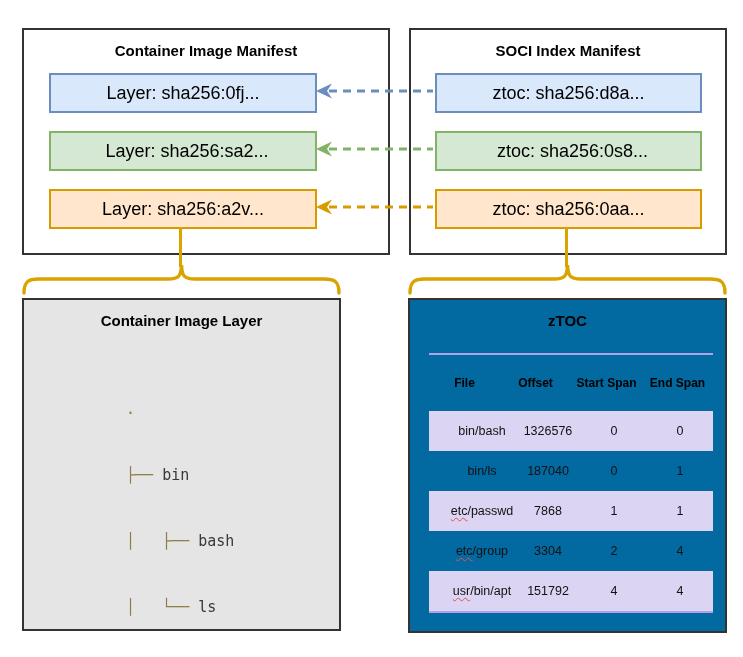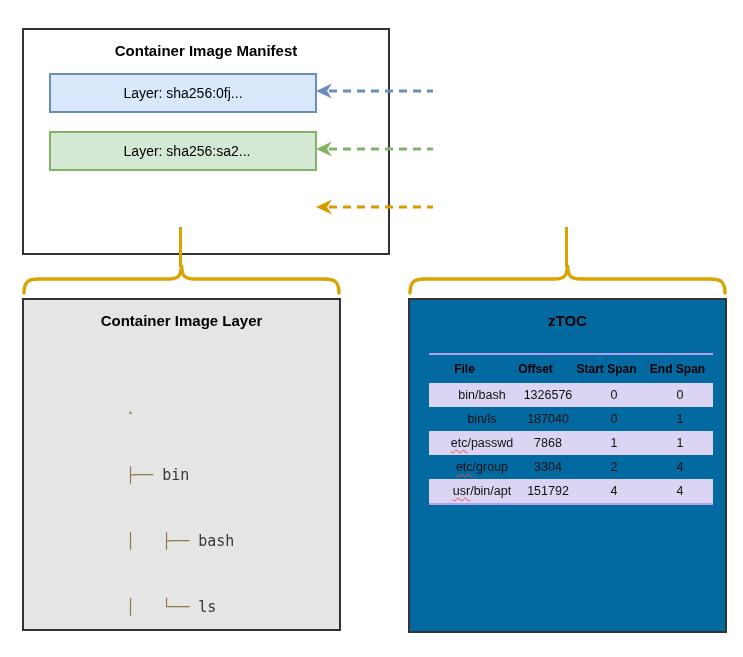--- a/index.html
+++ b/index.html
@@ -25,21 +25,21 @@
     position: absolute; left: 0; right: 0; top: 12px;
     text-align: center; font-weight: bold; font-size: 15px; color: #000000;
   }
 
   .chip {
     position: absolute;
     box-sizing: border-box;
     height: 40px;
     border: 2px solid;
     display: flex; align-items: center; justify-content: center;
-    font-size: 14px; color: #000000;
+    font-size: 18px; color: #000000;
   }
   #panel-cim  .chip { left: 25px; width: 268px; }
   #panel-soci .chip { left: 24px; width: 267px; }
   .chip.row0 { top: 43px; }
   .chip.row1 { top: 101px; padding-left: 8px; }
   .chip.row2 { top: 159px; }
   .chip.blue   { background: #dae8fc; border-color: #6c8ebf; }
   .chip.green  { background: #d5e8d4; border-color: #82b366; }
   .chip.orange { background: #ffe6cc; border-color: #d79b00; }
 
@@ -64,22 +64,22 @@
     white-space: pre;
   }
   .tree-line { height: 22px; }
   .tree-prefix { color: #8f7b46; }
   .tree-name { color: #3a3a3a; }
 
   
   .ztoc-table { position: absolute; left: 19px; top: 53px; width: 284px; }
   .t-line { height: 2px; background: #b2a1ea; }
   .t-row { display: flex; align-items: center; }
-  .t-head { height: 28px; }
-  .t-body { height: 24px; padding-left: 20px; }
+  .t-head { height: 56px; }
+  .t-body { height: 40px; padding-left: 20px; }
   .t-body.purple { background: #dbd4f2; }
   .t-cell {
     flex: 1 1 25%; text-align: center;
     font-size: 12.5px; color: #111111; font-weight: 500;
   }
   .t-head .t-cell { font-size: 12px; font-weight: bold; color: #000000; }
   .flag {
     text-decoration: underline wavy #e05252;
     text-decoration-thickness: 1px;
     text-underline-offset: 2px;
@@ -91,22 +91,37 @@
 <div class="canvas">
 
   <div class="panel" id="panel-cim">
     <div class="panel-title">Container Image Manifest</div>
     <div class="chip blue row0">
       <span>Layer: sha256:0fj...</span>
     </div>
     <div class="chip green row1">
       <span>Layer: sha256:sa2...</span>
     </div>
-  </div>
-
+    <div class="chip orange row2">
+      <span>Layer: sha256:a2v...</span>
+    </div>
+  </div>
+
+  <div class="panel" id="panel-soci">
+    <div class="panel-title">SOCI Index Manifest</div>
+    <div class="chip blue row0">
+      <span>ztoc: sha256:d8a...</span>
+    </div>
+    <div class="chip green row1">
+      <span>ztoc: sha256:0s8...</span>
+    </div>
+    <div class="chip orange row2">
+      <span>ztoc: sha256:0aa...</span>
+    </div>
+  </div>
 
   <svg class="arrow-svg" id="arrow-0" viewBox="0 0 117 16">
     <line x1="13" y1="8" x2="117" y2="8" stroke="#6c8ebf" stroke-width="2.8" stroke-dasharray="8 6"></line>
     <path d="M0,8 L16,0.5 L11,8 L16,15.5 Z" fill="#6c8ebf"></path>
   </svg>
   <svg class="arrow-svg" id="arrow-1" viewBox="0 0 117 16">
     <line x1="13" y1="8" x2="117" y2="8" stroke="#82b366" stroke-width="2.8" stroke-dasharray="8 6"></line>
     <path d="M0,8 L16,0.5 L11,8 L16,15.5 Z" fill="#82b366"></path>
   </svg>
   <svg class="arrow-svg" id="arrow-2" viewBox="0 0 117 16">

